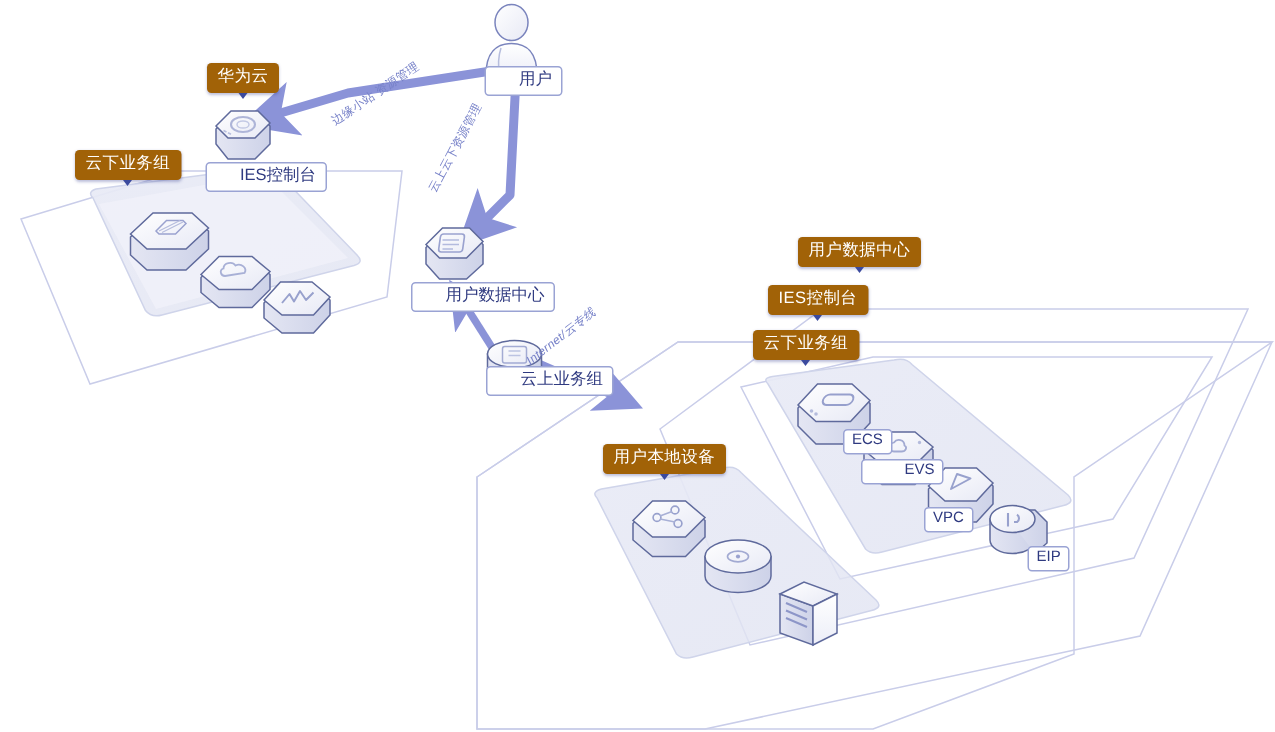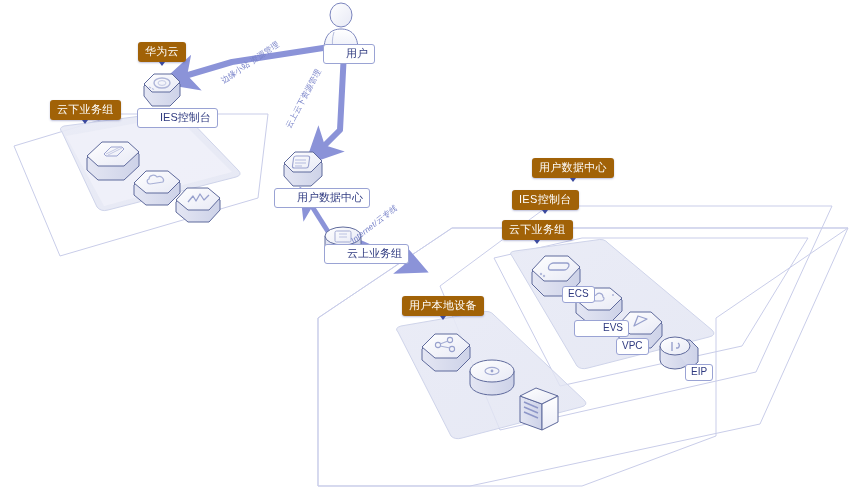--- a/index.html
+++ b/index.html
@@ -277,21 +277,21 @@
 
   <div class="badge" style="left:532px;top:158px;">用户数据中心</div>
 
   <div class="badge" style="left:512px;top:190px;">IES控制台</div>
 
   <div class="badge" style="left:502px;top:220px;">云下业务组</div>
 
   <div class="badge" style="left:402px;top:296px;">用户本地设备</div>
 
   <div class="olabel sm" style="left:562px;top:286px;text-align:center;">ECS</div>
-  <div class="olabel sm" style="left:574px;top:320px;padding-left:28px;">EVS</div>
+  <div class="olabel sm" style="left:574px;top:306px;padding-left:28px;">EVS</div>
   <div class="olabel sm" style="left:616px;top:338px;text-align:center;">VPC</div>
   <div class="olabel sm" style="left:685px;top:364px;">EIP</div>
 
   <div class="routetxt" style="left:222px;top:76px;transform:rotate(-34deg);">边缘小站 资源管理</div>
   <div class="routetxt" style="left:288px;top:122px;transform:rotate(-62deg);">云上云下资源管理</div>
   <div class="routetxt it" style="left:352px;top:236px;transform:rotate(-38deg);">Internet/云专线</div>
 
 </div>
 
 </body></html>

